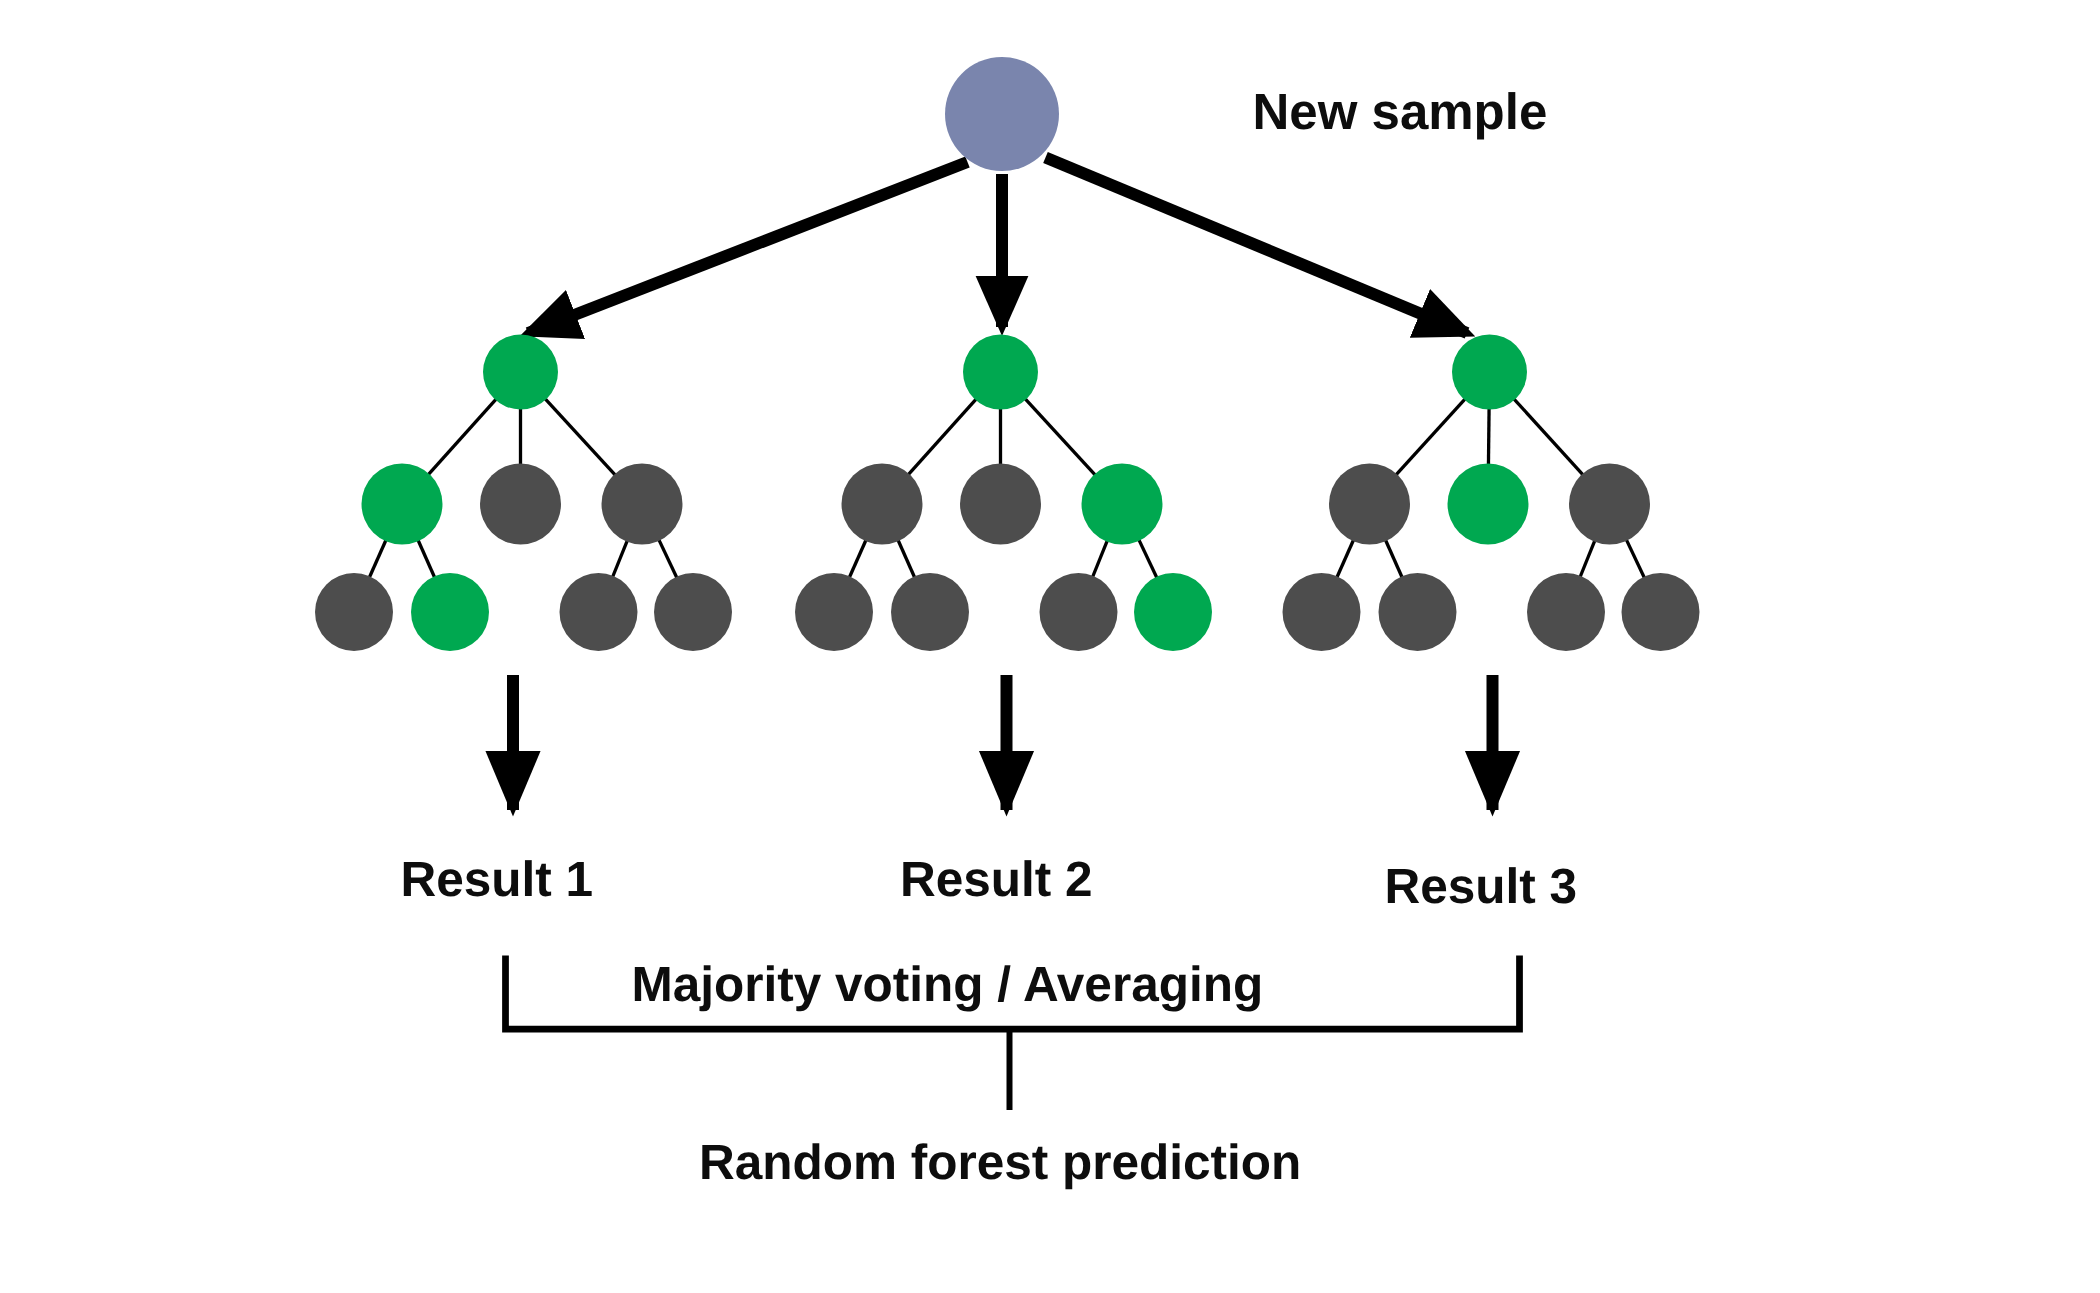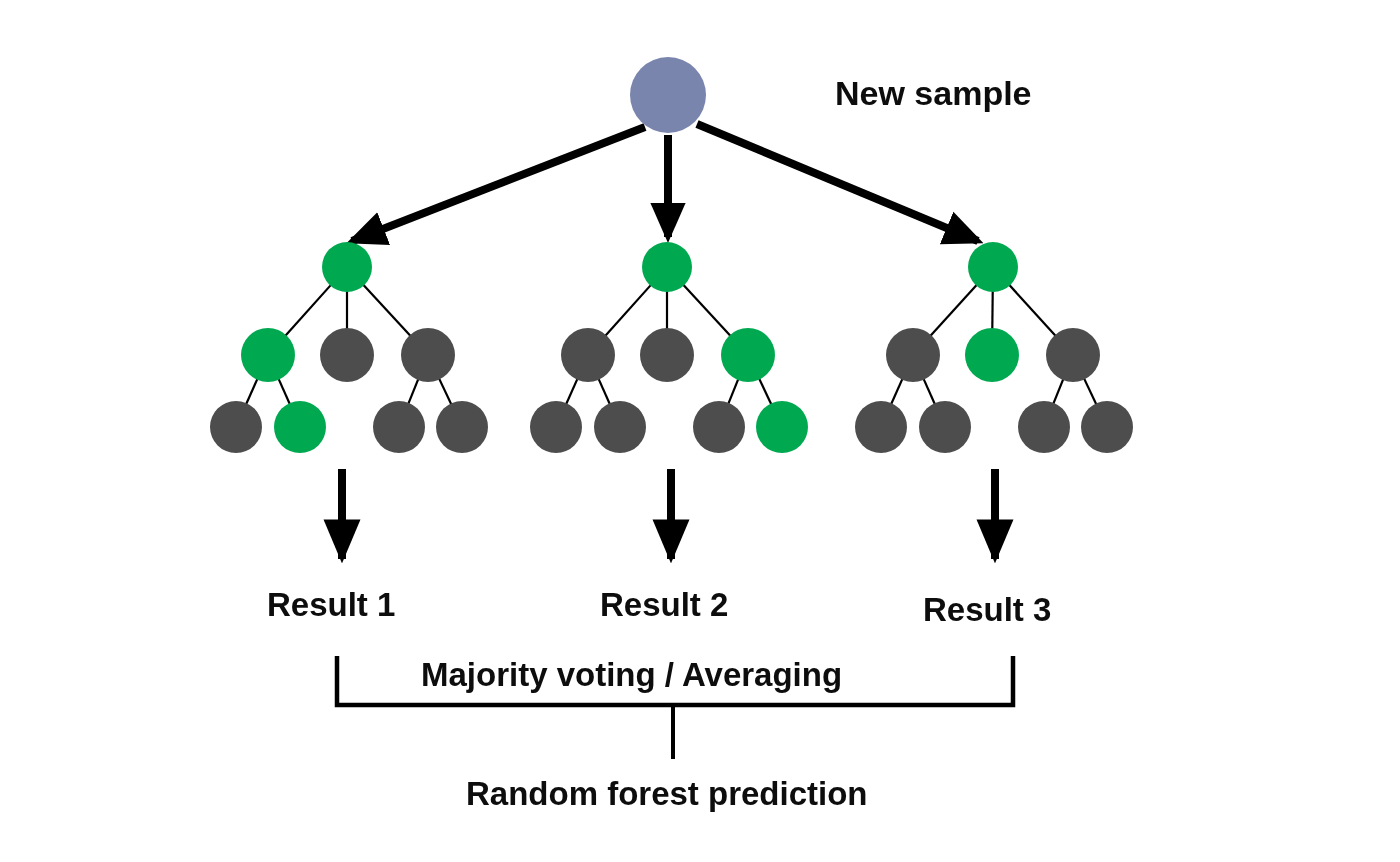--- a/index.html
+++ b/index.html
@@ -11,21 +11,20 @@
     width: 1400px;
     height: 862px;
     font-family: "Liberation Sans", sans-serif;
     overflow: hidden;
   }
   #stage {
     position: relative;
     width: 1400px;
     height: 632px;
     background: #ffffff;
-    margin-top: 19px;
   }
   #diagram {
     position: absolute;
     left: 0;
     top: 0;
     width: 1400px;
     height: 862px;
   }
   .dlabel {
     font-family: "Liberation Sans", sans-serif;

